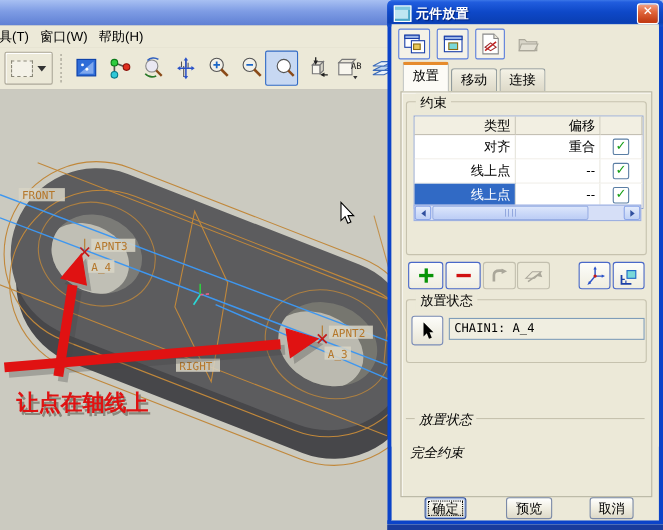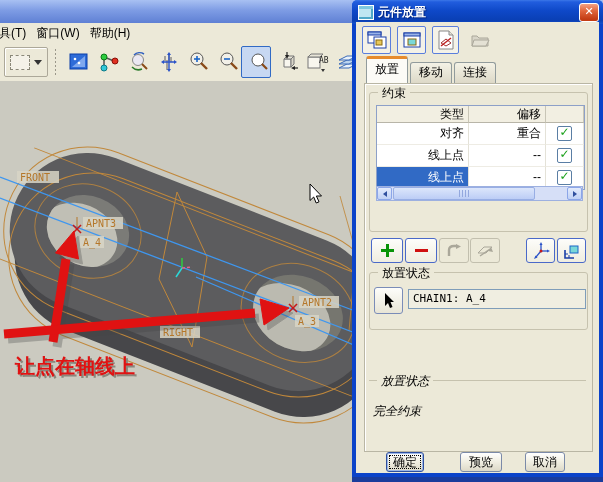--- a/index.html
+++ b/index.html
@@ -463,18 +463,18 @@
 
 
         <div class="group" style="left:4px;top:296px;width:217px;height:46px;border-bottom:none;border-left:none;border-right:none;border-radius:0;font-style:italic;">
           <span class="group-label">放置状态</span>
           <div class="status-text" style="left:4px;top:22px;">完全约束</div>
         </div>
       </div>
 
       <div class="xp-btn default" style="left:30px;top:430px;width:38px;">确定</div>
       <div class="xp-btn" style="left:104px;top:430px;width:42px;">预览</div>
-      <div class="xp-btn" style="left:169px;top:430px;width:40px;">取消</div>
+      <div class="xp-btn" style="left:180px;top:430px;width:40px;">取消</div>
     </div>
   </div>
 
   <div class="taskbar-strip"></div>
 </div>
 
 </body></html>

